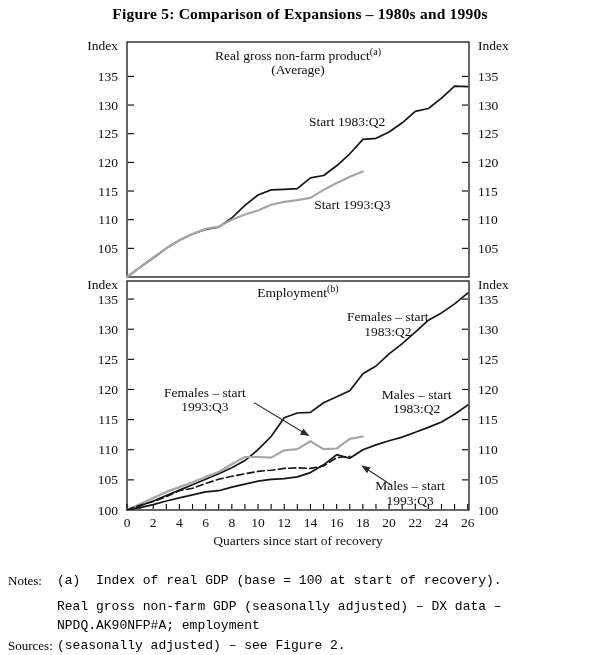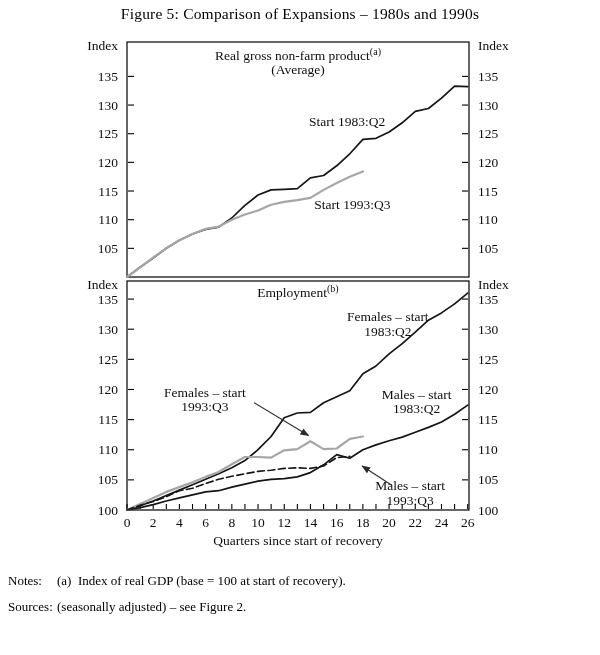--- a/index.html
+++ b/index.html
@@ -1,25 +1,25 @@
 <!DOCTYPE html>
 <html><head>
 <meta charset="utf-8">
 <style>
   html,body{margin:0;padding:0;background:#ffffff;}
   #page{position:relative;width:600px;height:655px;background:#ffffff;overflow:hidden;
         font-family:"Liberation Serif", serif;color:#000;}
   #figure-title{position:absolute;top:5px;left:0;width:600px;text-align:center;
-        font-size:15.5px;font-weight:normal;letter-spacing:.2px;}
+        font-size:15.5px;font-weight:bold;letter-spacing:.2px;}
   #chart-svg{position:absolute;top:0;left:0;}
   svg text{font-family:"Liberation Serif", serif;fill:#0d0d0d;}
   #notes{position:absolute;top:571px;left:8px;width:588px;font-size:13px;line-height:1.5;}
   .note-row{display:flex;margin-bottom:6px;align-items:flex-end;}
   .note-label{flex:0 0 49px;}
-  .note-body{flex:1 1 auto;}
+  .note-body{flex:1 1 auto;font-family:Liberation Mono, monospace;}
 </style>
 </head>
 <body>
 
 <div id="page">
   <div id="figure-title">Figure 5: Comparison of Expansions – 1980s and 1990s</div>
 
   <svg id="chart-svg" width="600" height="568" viewBox="0 0 600 568">
     <defs>
       <marker id="arrw" markerWidth="9" markerHeight="8" refX="8" refY="3.5" orient="auto" markerUnits="userSpaceOnUse">
@@ -161,17 +161,18 @@
     </svg>
 
   <div id="notes">
     <div class="note-row">
       <span class="note-label">Notes:</span>
       <span class="note-body">(a)&nbsp; Index of real GDP (base = 100 at start of recovery).</span>
     </div>
     <div class="note-row">
       <span class="note-label">Sources:</span>
       <span class="note-body">
+        <div>Real gross non-farm GDP (seasonally adjusted) – DX data – NPDQ.AK90NFP#A; employment</div>
         <div>(seasonally adjusted) – see Figure 2.</div>
       </span>
     </div>
   </div>
 </div>
 
 </body></html>

